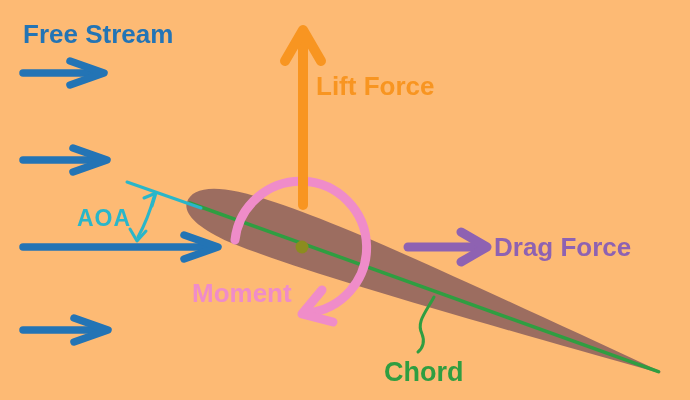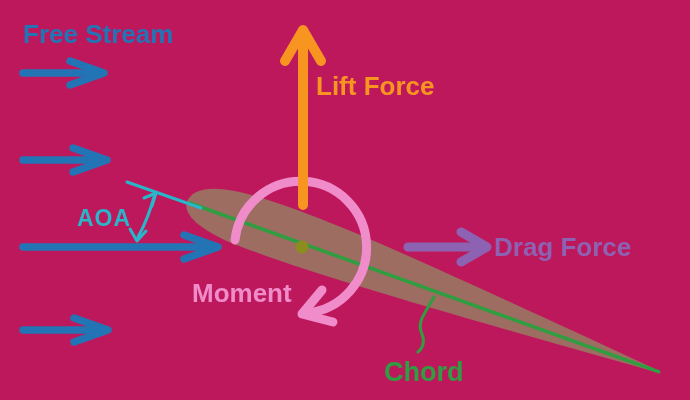--- a/index.html
+++ b/index.html
@@ -7,21 +7,21 @@
     padding: 0;
     background: #ffffff;
     width: 690px;
     height: 400px;
     overflow: hidden;
   }
   .canvas {
     position: relative;
     width: 690px;
     height: 400px;
-    background: #be185d;
+    background: #fdba74;
     text-align: right;
   }
   svg { display: block; }
   text {
     font-family: "Liberation Sans", "DejaVu Sans", sans-serif;
     font-weight: bold;
   }
   .lbl-freestream { font-size: 26px; }
   .lbl-lift       { font-size: 26px; }
   .lbl-drag       { font-size: 26px; }

